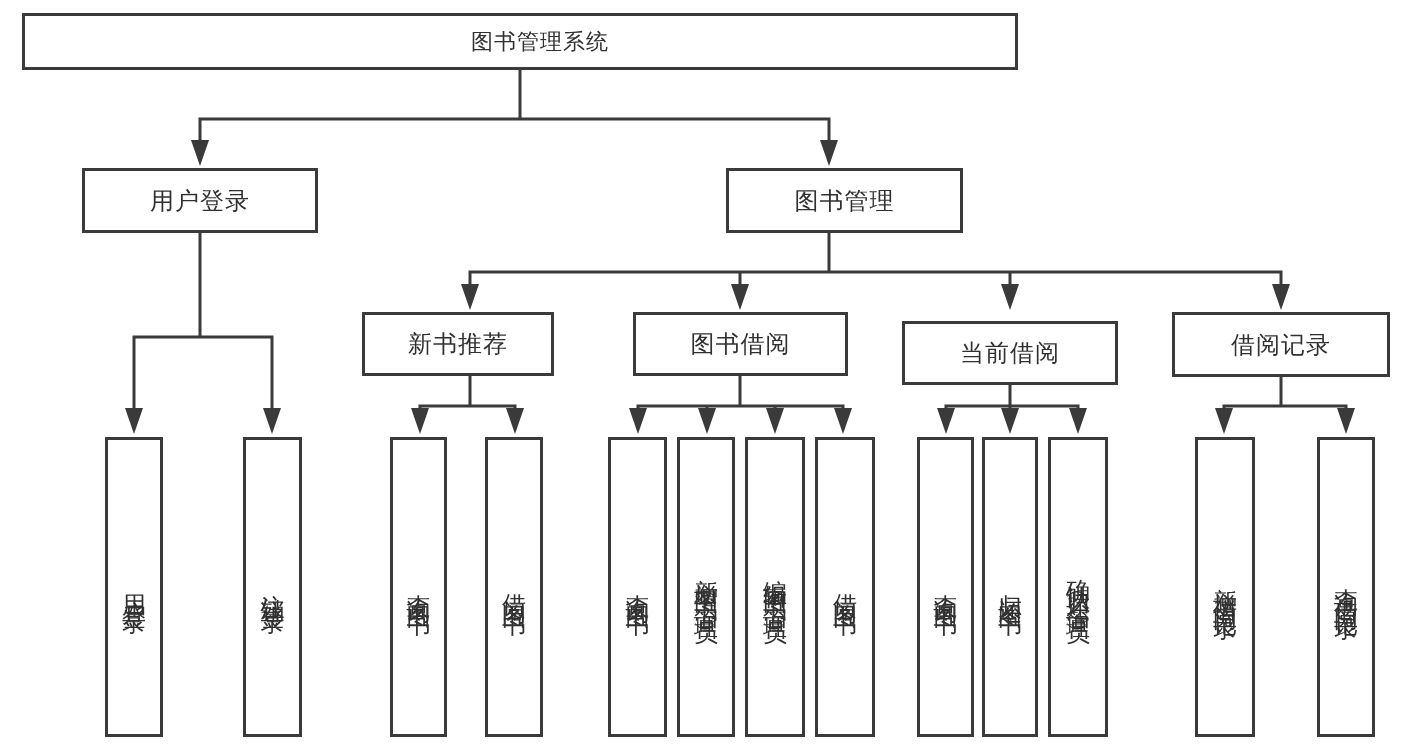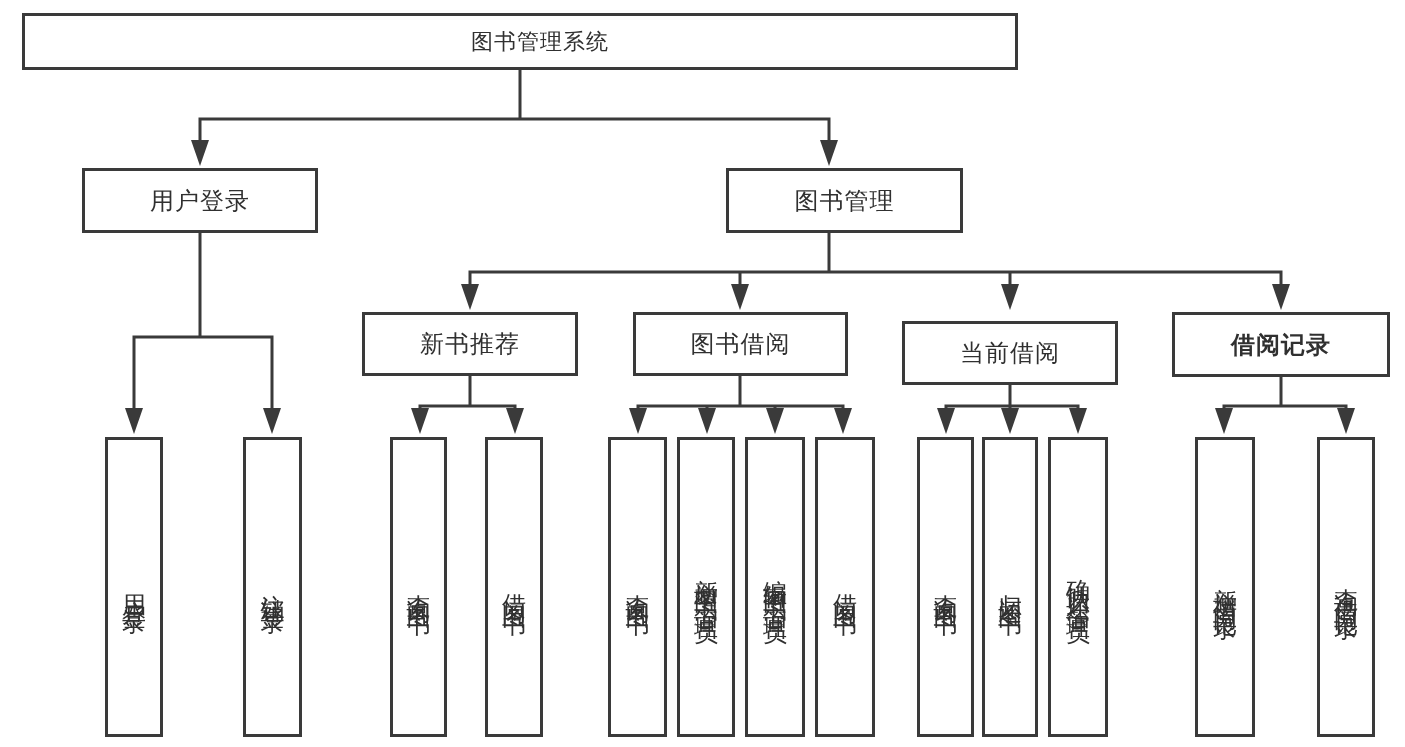--- a/index.html
+++ b/index.html
@@ -65,24 +65,24 @@
       <polygon points="1215,408 1233,408 1224,434"></polygon>
       <polygon points="1337,408 1355,408 1346,434"></polygon>
     </g>
   </svg>
 
   <div class="node root" style="left:22px;top:13px;width:996px;height:57px;">图书管理系统</div>
 
   <div class="node lvl2" style="left:82px;top:168px;width:236px;height:65px;">用户登录</div>
   <div class="node lvl2" style="left:710px;top:168px;width:237px;height:65px;margin-left:16px;">图书管理</div>
 
-  <div class="node lvl3" style="left:362px;top:312px;width:216px;height:64px;">新书推荐</div>
+  <div class="node lvl3" style="left:362px;top:312px;width:192px;height:64px;">新书推荐</div>
   <div class="node lvl3" style="left:633px;top:312px;width:215px;height:64px;font-family:Liberation Mono, monospace;">图书借阅</div>
   <div class="node lvl3" style="left:902px;top:321px;width:216px;height:64px;">当前借阅</div>
-  <div class="node lvl3" style="left:1172px;top:312px;width:218px;height:65px;font-weight:bold;">借阅记录</div>
+  <div class="node lvl3" style="left:1172px;top:312px;width:218px;height:65px;">借阅记录</div>
 
   <div class="node leaf" style="left:105px;top:437px;width:58px;height:300px;">
     <span>用户登录</span>
   </div>
   <div class="node leaf" style="left:243px;top:437px;width:59px;height:300px;">
     <span>注销登录</span>
   </div>
 
   <div class="node leaf" style="left:390px;top:437px;width:57px;height:300px;">
     <span>查询图书</span>

